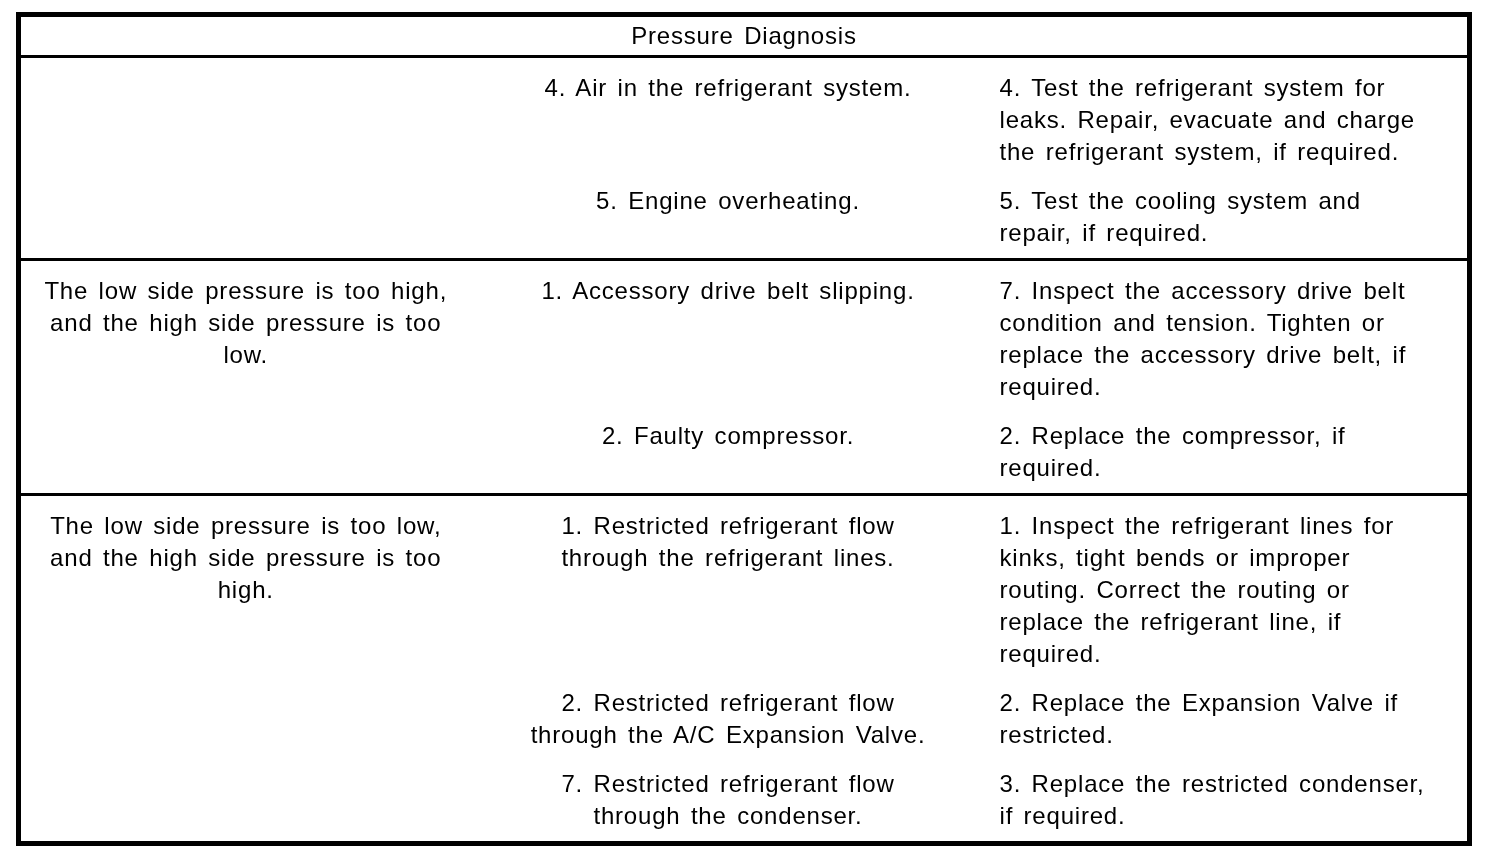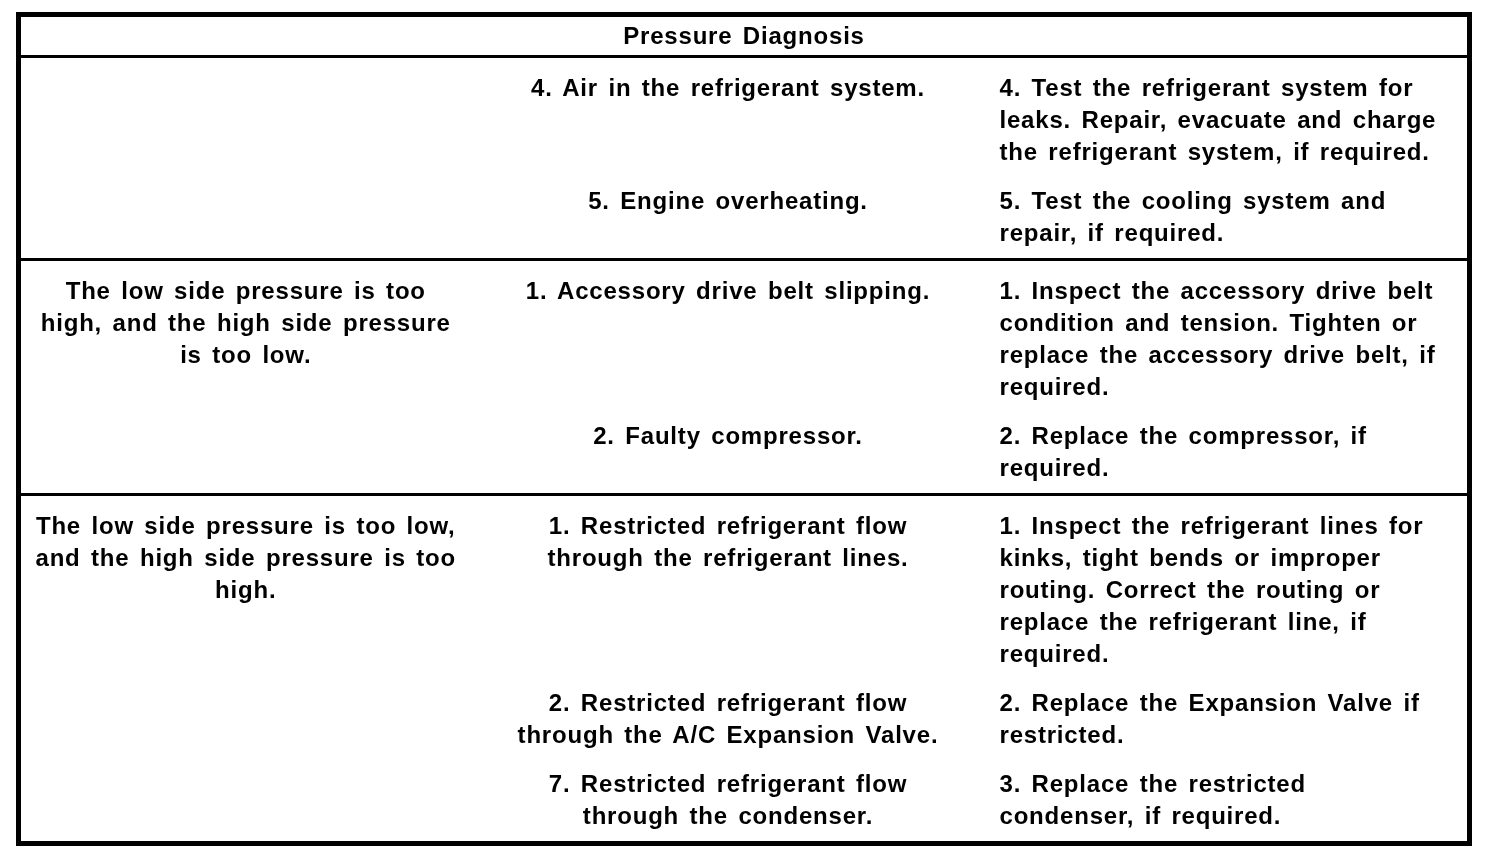--- a/index.html
+++ b/index.html
@@ -22,21 +22,20 @@
     width: 1451px;
     margin: 12px 0 0 16px;
     border: 5px solid #000000;
     font-family: "Liberation Sans", "DejaVu Sans", sans-serif;
     font-size: 24px;
     line-height: 32px;
     letter-spacing: 0.8px;
     word-spacing: 3px;
     color: #000000;
     background: #ffffff;
-    font-weight: bold;
   }
   table.diag td {
     border: none;
     vertical-align: top;
     overflow: hidden;
   }
   
   td.cause-cell, td.correction-cell { border-left: 3px solid #000000; }
   
   tr.row-start > td { border-top: 3px solid #000000; }
@@ -72,21 +71,21 @@
           <td class="cause-cell">4. Air in the refrigerant system.</td>
           <td class="correction-cell">4. Test the refrigerant system for leaks. Repair, evacuate and charge the refrigerant system, if required.</td>
         </tr>
         <tr class="sub-row">
           <td class="cause-cell">5. Engine overheating.</td>
           <td class="correction-cell">5. Test the cooling system and repair, if required.</td>
         </tr>
         <tr class="row-start">
           <td class="condition-cell" rowspan="2">The low side pressure is too high, and the high side pressure is too low.</td>
           <td class="cause-cell">1. Accessory drive belt slipping.</td>
-          <td class="correction-cell">1. Inspect the accessory drive belt condition and tension. Tighten or replace the accessory drive belt, if required.</td>
+          <td class="correction-cell">7. Inspect the accessory drive belt condition and tension. Tighten or replace the accessory drive belt, if required.</td>
         </tr>
         <tr class="sub-row">
           <td class="cause-cell">2. Faulty compressor.</td>
           <td class="correction-cell">2. Replace the compressor, if required.</td>
         </tr>
         <tr class="row-start">
           <td class="condition-cell" rowspan="3">The low side pressure is too low, and the high side pressure is too high.</td>
           <td class="cause-cell">1. Restricted refrigerant flow through the refrigerant lines.</td>
           <td class="correction-cell">1. Inspect the refrigerant lines for kinks, tight bends or improper routing. Correct the routing or replace the refrigerant line, if required.</td>
         </tr>

